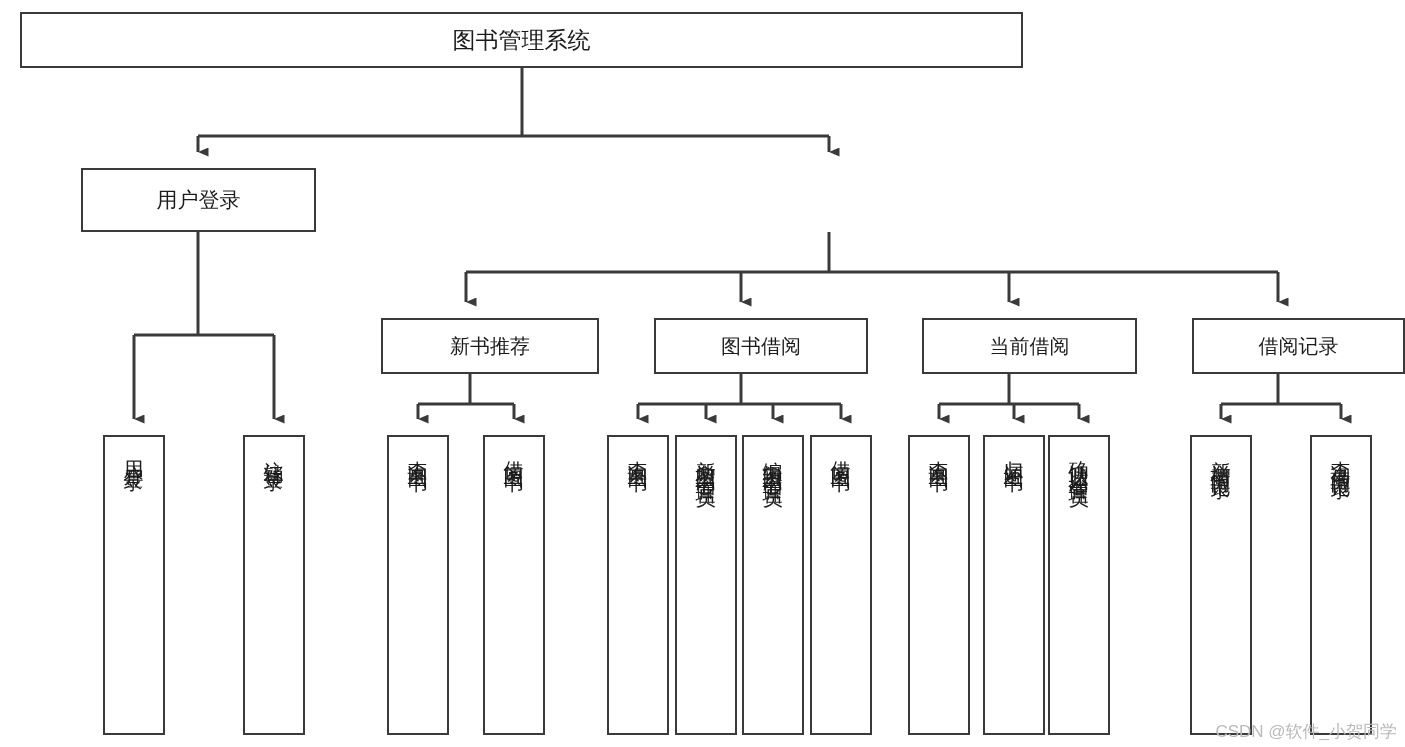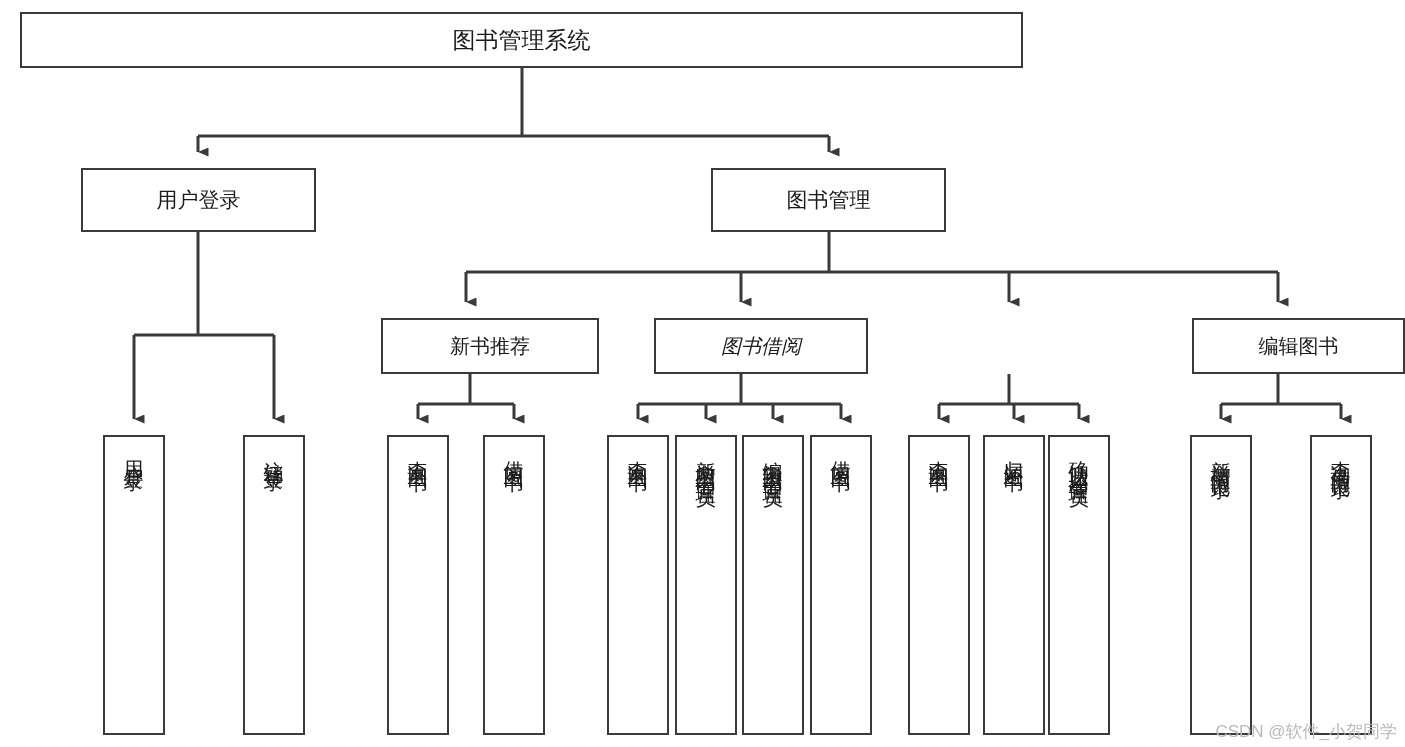--- a/index.html
+++ b/index.html
@@ -125,35 +125,35 @@
   </svg>
 
   <div class="node root" style="left:20px; top:12px; width:1003px; height:56px;">
     <span>图书管理系统</span>
   </div>
 
   <div class="node level2" style="left:81px; top:168px; width:235px; height:64px;">
     <span>用户登录</span>
   </div>
 
-  <div class="node level2" style="left:711px; top:168px; width:235px; height:64px;">
-    <span>图书管理</span>
-  </div>
 
   <div class="node level3" style="left:361px; top:318px; width:218px; height:56px;">
     <span>新书推荐</span>
   </div>
 
-  <div class="node level3" style="left:634px; top:318px; width:214px; height:56px;font-style:italic;">
+  <div class="node level3" style="left:634px; top:318px; width:214px; height:56px;">
     <span>图书借阅</span>
   </div>
 
+  <div class="node level3" style="left:902px; top:318px; width:215px; height:56px;">
+    <span>当前借阅</span>
+  </div>
 
   <div class="node level3" style="left:1172px; top:318px; width:213px; height:56px;">
-    <span>编辑图书</span>
+    <span>借阅记录</span>
   </div>
 
   <div class="node leaf" style="left:103px; top:435px; width:62px; height:300px;">
     <span class="vtext">用户登录</span>
   </div>
 
   <div class="node leaf" style="left:243px; top:435px; width:62px; height:300px;">
     <span class="vtext">注销登录</span>
   </div>
 

